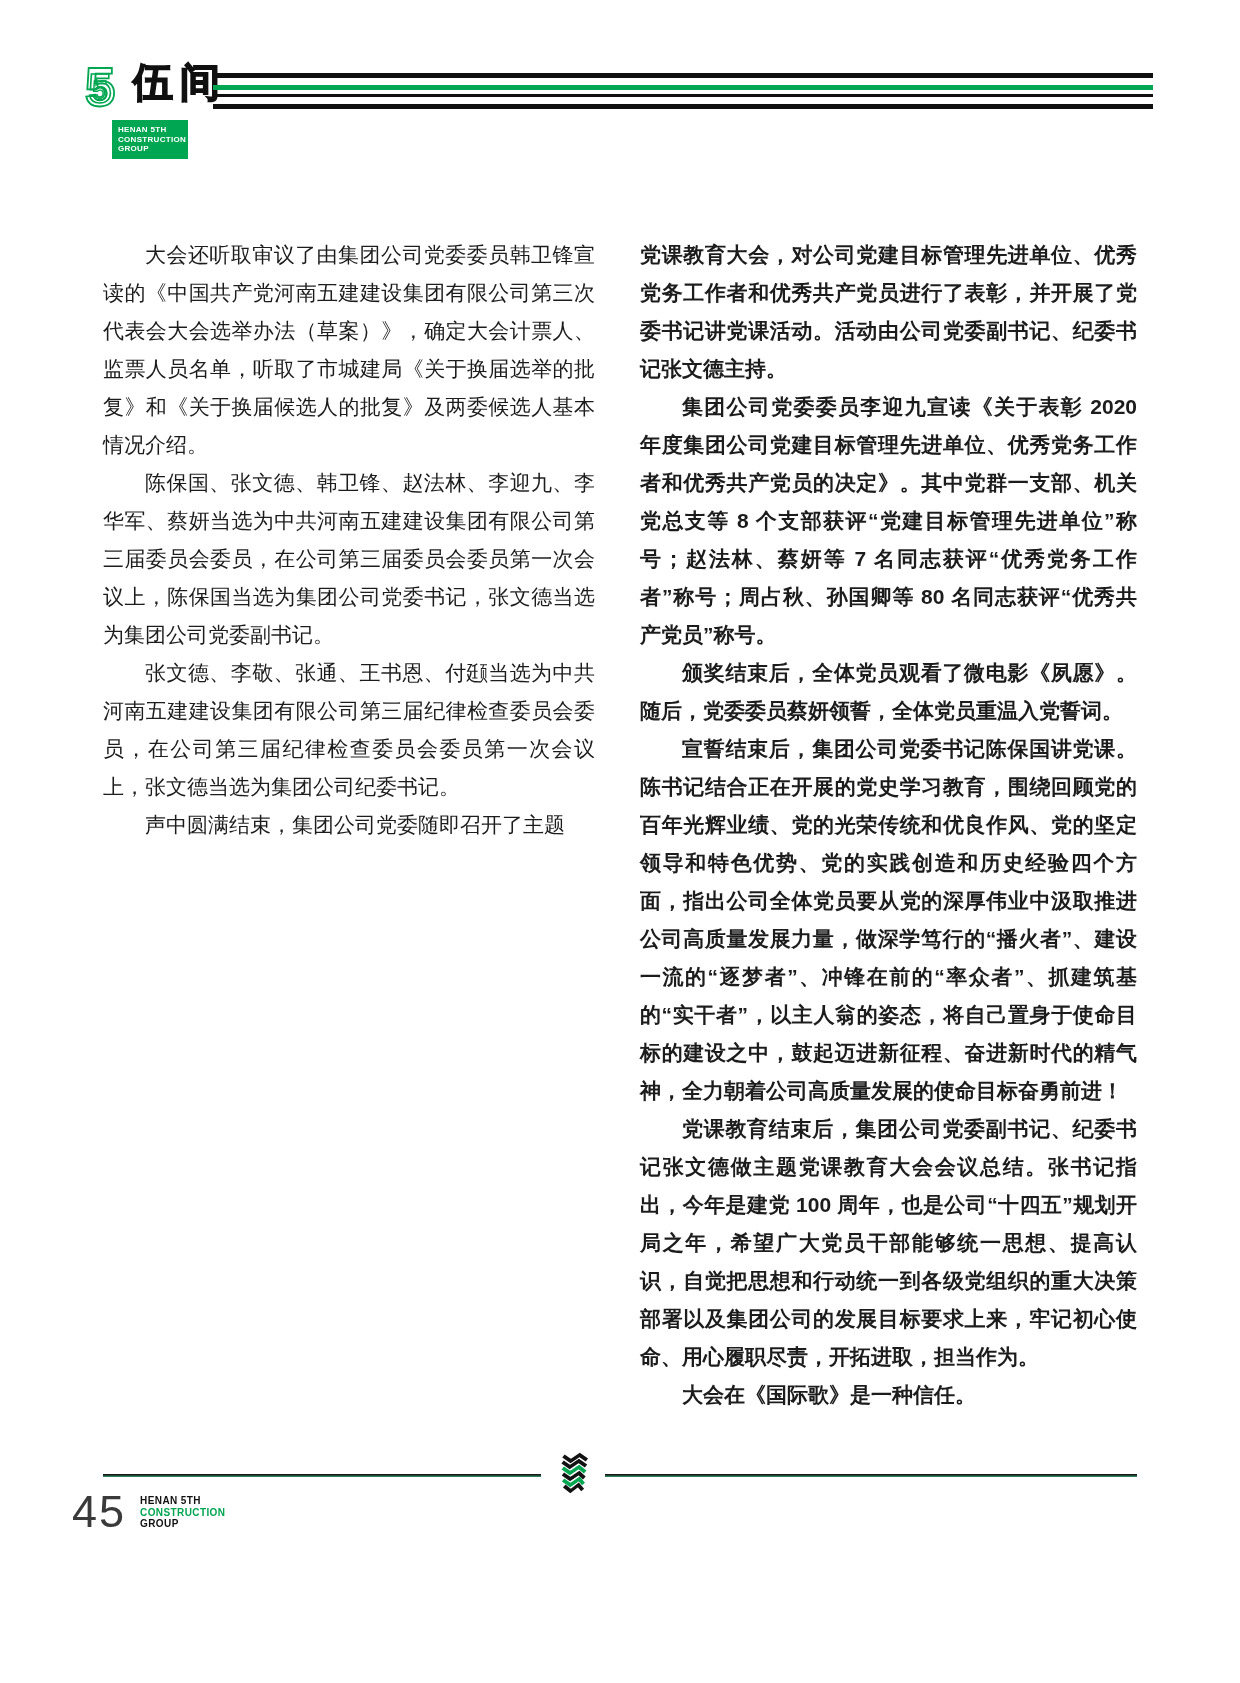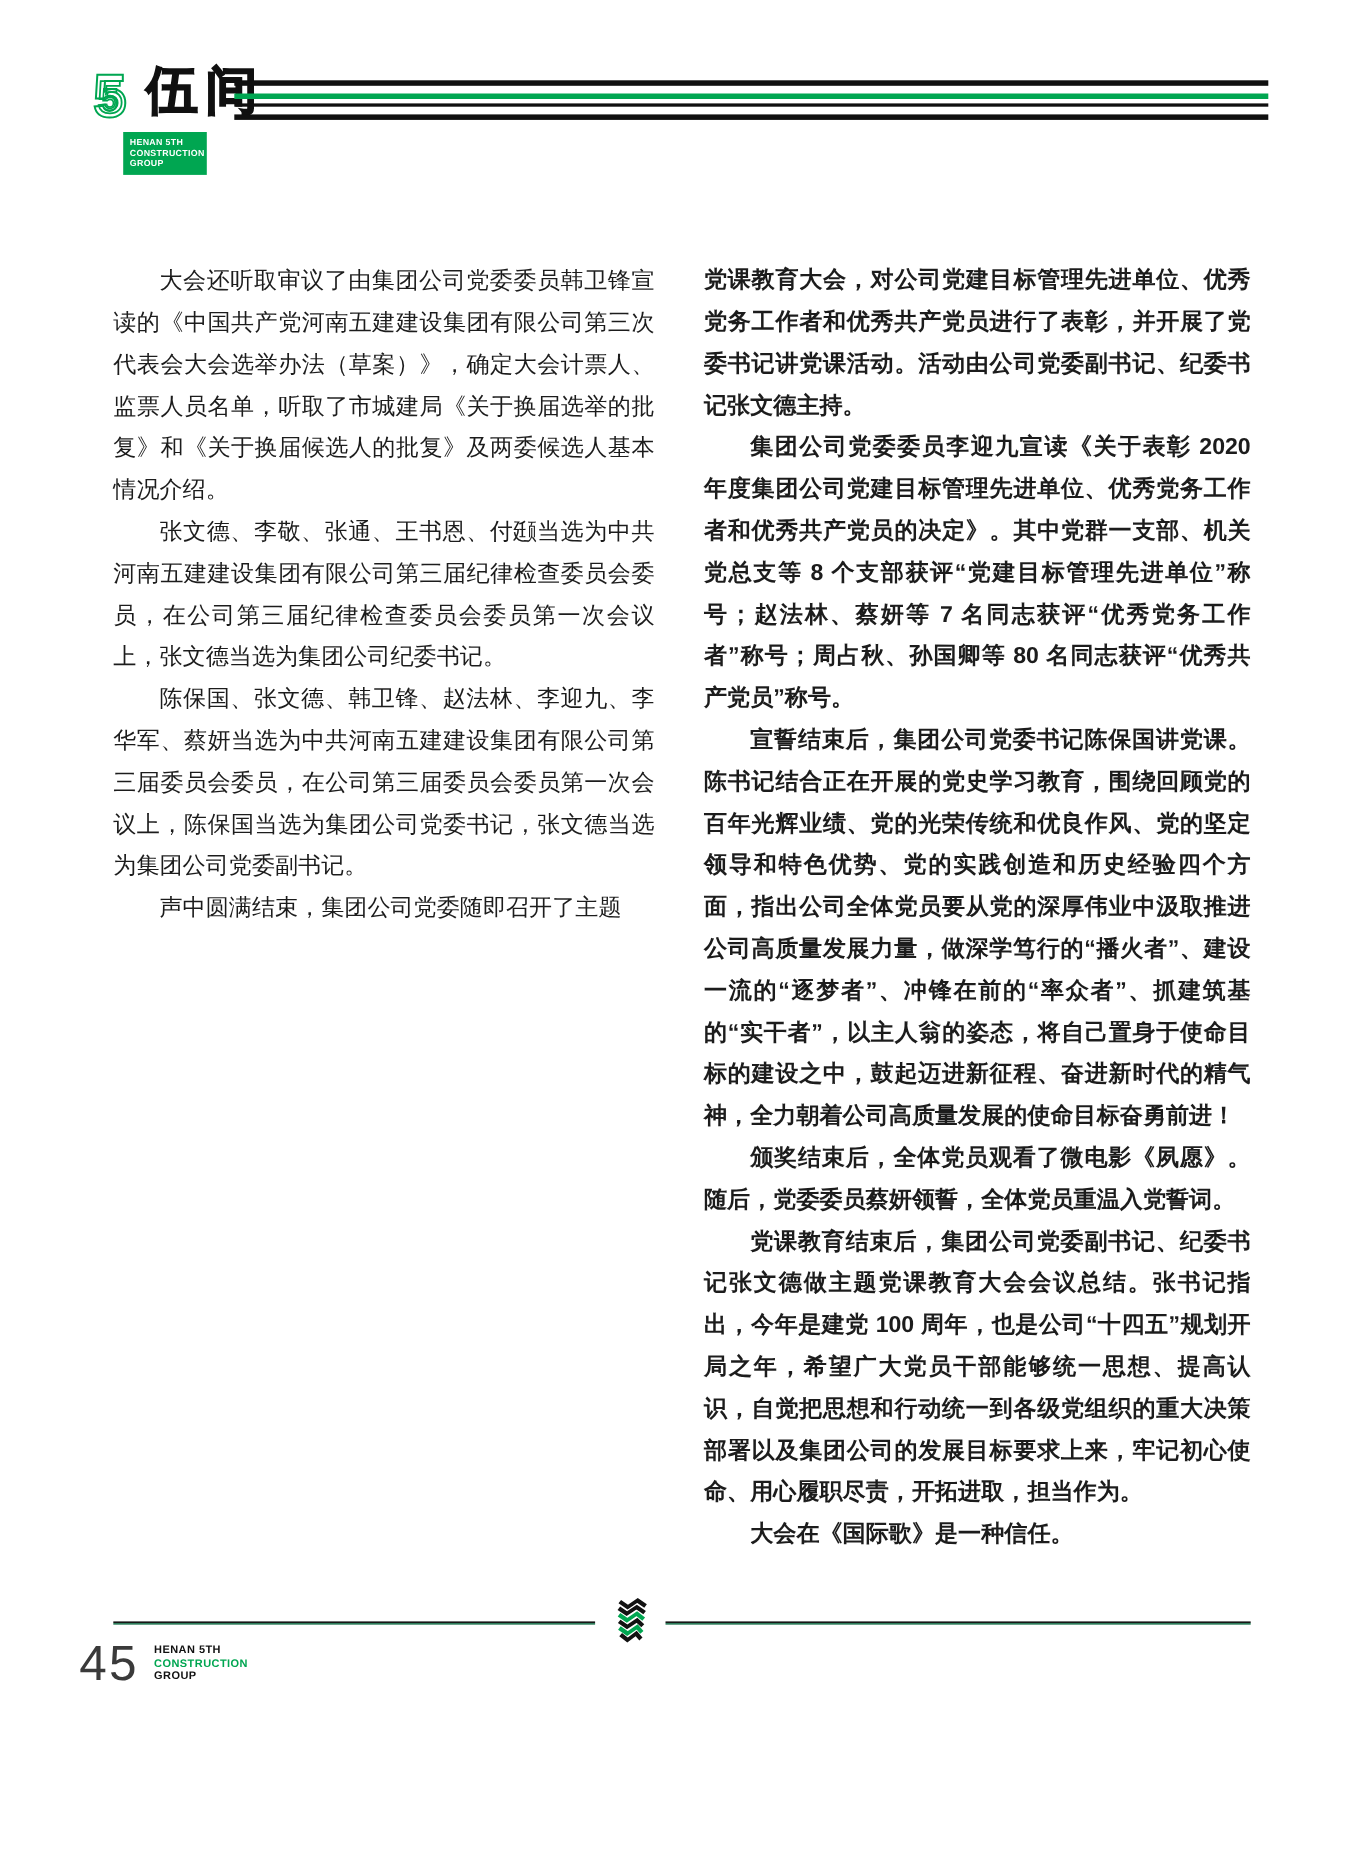--- a/index.html
+++ b/index.html
@@ -3,21 +3,21 @@
 <meta charset="utf-8">
 <style>
   html,body { margin:0; padding:0; background:#ffffff; }
   .page {
     position:relative; width:1240px; height:1683px; background:#fff;
     font-family:"Liberation Sans","DejaVu Sans",sans-serif; overflow:hidden;
   }
   
   .logo-5 { position:absolute; left:70px; top:56px; }
   .wordmark {
-    position:absolute; left:133px; top:56px; font-size:47px; font-weight:900;
+    position:absolute; left:133px; top:56px; font-size:40px; font-weight:900;
     color:#101010; letter-spacing:7px; line-height:52px;
     -webkit-text-stroke:1.5px #101010;
   }
   .brand-badge {
     position:absolute; left:112px; top:120px; width:64px; padding:5px 6px;
     background:var(--green); color:#ffffff; font-size:8px; font-weight:700;
     line-height:9.5px; letter-spacing:.3px;
   }
   .stripes { position:absolute; left:213px; top:73px; width:940px; height:38px; }
   .stripe { position:absolute; left:0; right:0; }
@@ -74,29 +74,29 @@
       <div class="stripe s1"></div>
       <div class="stripe s2"></div>
       <div class="stripe s3"></div>
       <div class="stripe s4"></div>
     </div>
   </div>
 
   <div>
     <div class="col col-left">
         <p class="para">大会还听取审议了由集团公司党委委员韩卫锋宣读的《中国共产党河南五建建设集团有限公司第三次代表会大会选举办法（草案）》，确定大会计票人、监票人员名单，听取了市城建局《关于换届选举的批复》和《关于换届候选人的批复》及两委候选人基本情况介绍。</p>
+        <p class="para">陈保国、张文德、韩卫锋、赵法林、李迎九、李华军、蔡妍当选为中共河南五建建设集团有限公司第三届委员会委员，在公司第三届委员会委员第一次会议上，陈保国当选为集团公司党委书记，张文德当选为集团公司党委副书记。</p>
         <p class="para">张文德、李敬、张通、王书恩、付颋当选为中共河南五建建设集团有限公司第三届纪律检查委员会委员，在公司第三届纪律检查委员会委员第一次会议上，张文德当选为集团公司纪委书记。</p>
-        <p class="para">陈保国、张文德、韩卫锋、赵法林、李迎九、李华军、蔡妍当选为中共河南五建建设集团有限公司第三届委员会委员，在公司第三届委员会委员第一次会议上，陈保国当选为集团公司党委书记，张文德当选为集团公司党委副书记。</p>
         <p class="para">声中圆满结束，集团公司党委随即召开了主题</p>
       </div>
     <div class="col col-right">
         <p class="para no-indent">党课教育大会，对公司党建目标管理先进单位、优秀党务工作者和优秀共产党员进行了表彰，并开展了党委书记讲党课活动。活动由公司党委副书记、纪委书记张文德主持。</p>
         <p class="para">集团公司党委委员李迎九宣读《关于表彰 2020 年度集团公司党建目标管理先进单位、优秀党务工作者和优秀共产党员的决定》。其中党群一支部、机关党总支等 8 个支部获评“党建目标管理先进单位”称号；赵法林、蔡妍等 7 名同志获评“优秀党务工作者”称号；周占秋、孙国卿等 80 名同志获评“优秀共产党员”称号。</p>
+        <p class="para">颁奖结束后，全体党员观看了微电影《夙愿》。随后，党委委员蔡妍领誓，全体党员重温入党誓词。</p>
         <p class="para">宣誓结束后，集团公司党委书记陈保国讲党课。陈书记结合正在开展的党史学习教育，围绕回顾党的百年光辉业绩、党的光荣传统和优良作风、党的坚定领导和特色优势、党的实践创造和历史经验四个方面，指出公司全体党员要从党的深厚伟业中汲取推进公司高质量发展力量，做深学笃行的“播火者”、建设一流的“逐梦者”、冲锋在前的“率众者”、抓建筑基的“实干者”，以主人翁的姿态，将自己置身于使命目标的建设之中，鼓起迈进新征程、奋进新时代的精气神，全力朝着公司高质量发展的使命目标奋勇前进！</p>
-        <p class="para">颁奖结束后，全体党员观看了微电影《夙愿》。随后，党委委员蔡妍领誓，全体党员重温入党誓词。</p>
         <p class="para">党课教育结束后，集团公司党委副书记、纪委书记张文德做主题党课教育大会会议总结。张书记指出，今年是建党 100 周年，也是公司“十四五”规划开局之年，希望广大党员干部能够统一思想、提高认识，自觉把思想和行动统一到各级党组织的重大决策部署以及集团公司的发展目标要求上来，牢记初心使命、用心履职尽责，开拓进取，担当作为。</p>
         <p class="para">大会在《国际歌》是一种信任。</p>
       </div>
   </div>
 
   <div class="divider">
     <div class="div-line left"></div>
     <svg class="wave-icon" width="36" height="46" viewBox="0 0 36 46">
       <g transform="skewX(-8) translate(6,0)" fill="none" stroke-width="3.6">
         <path d="M3 4  L11 9  L19 3  L27 8" stroke="#121212"></path>

